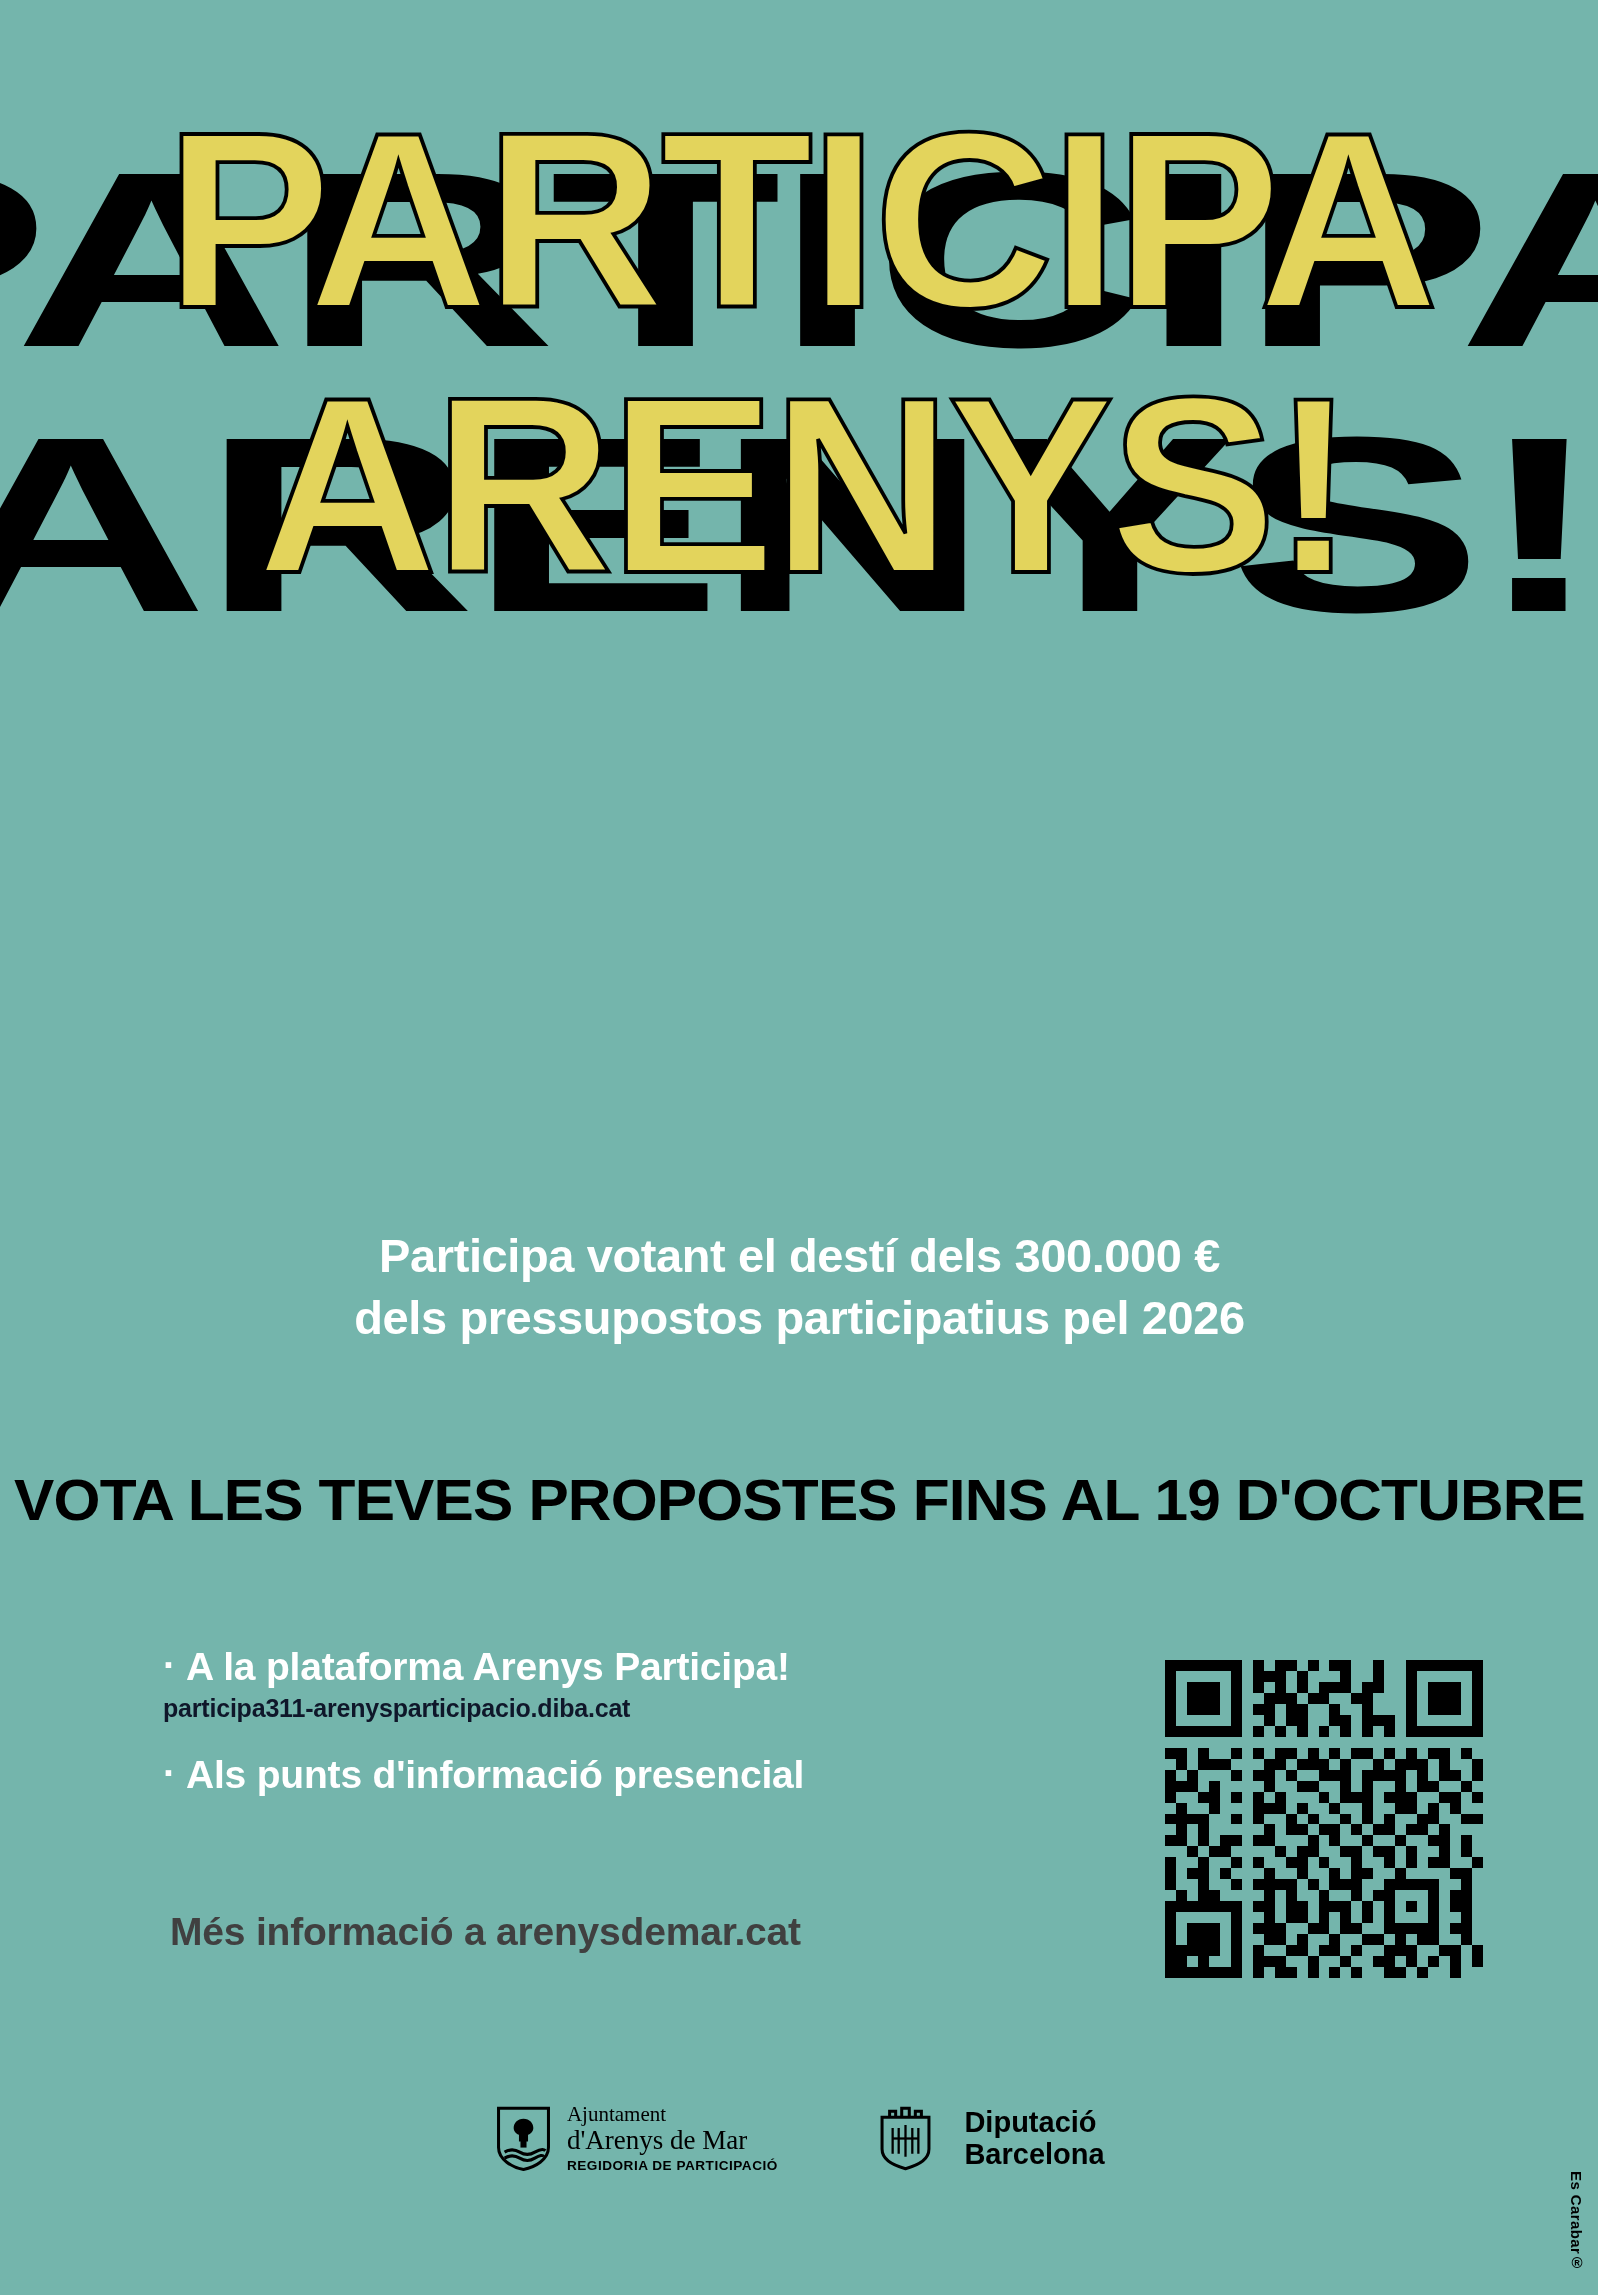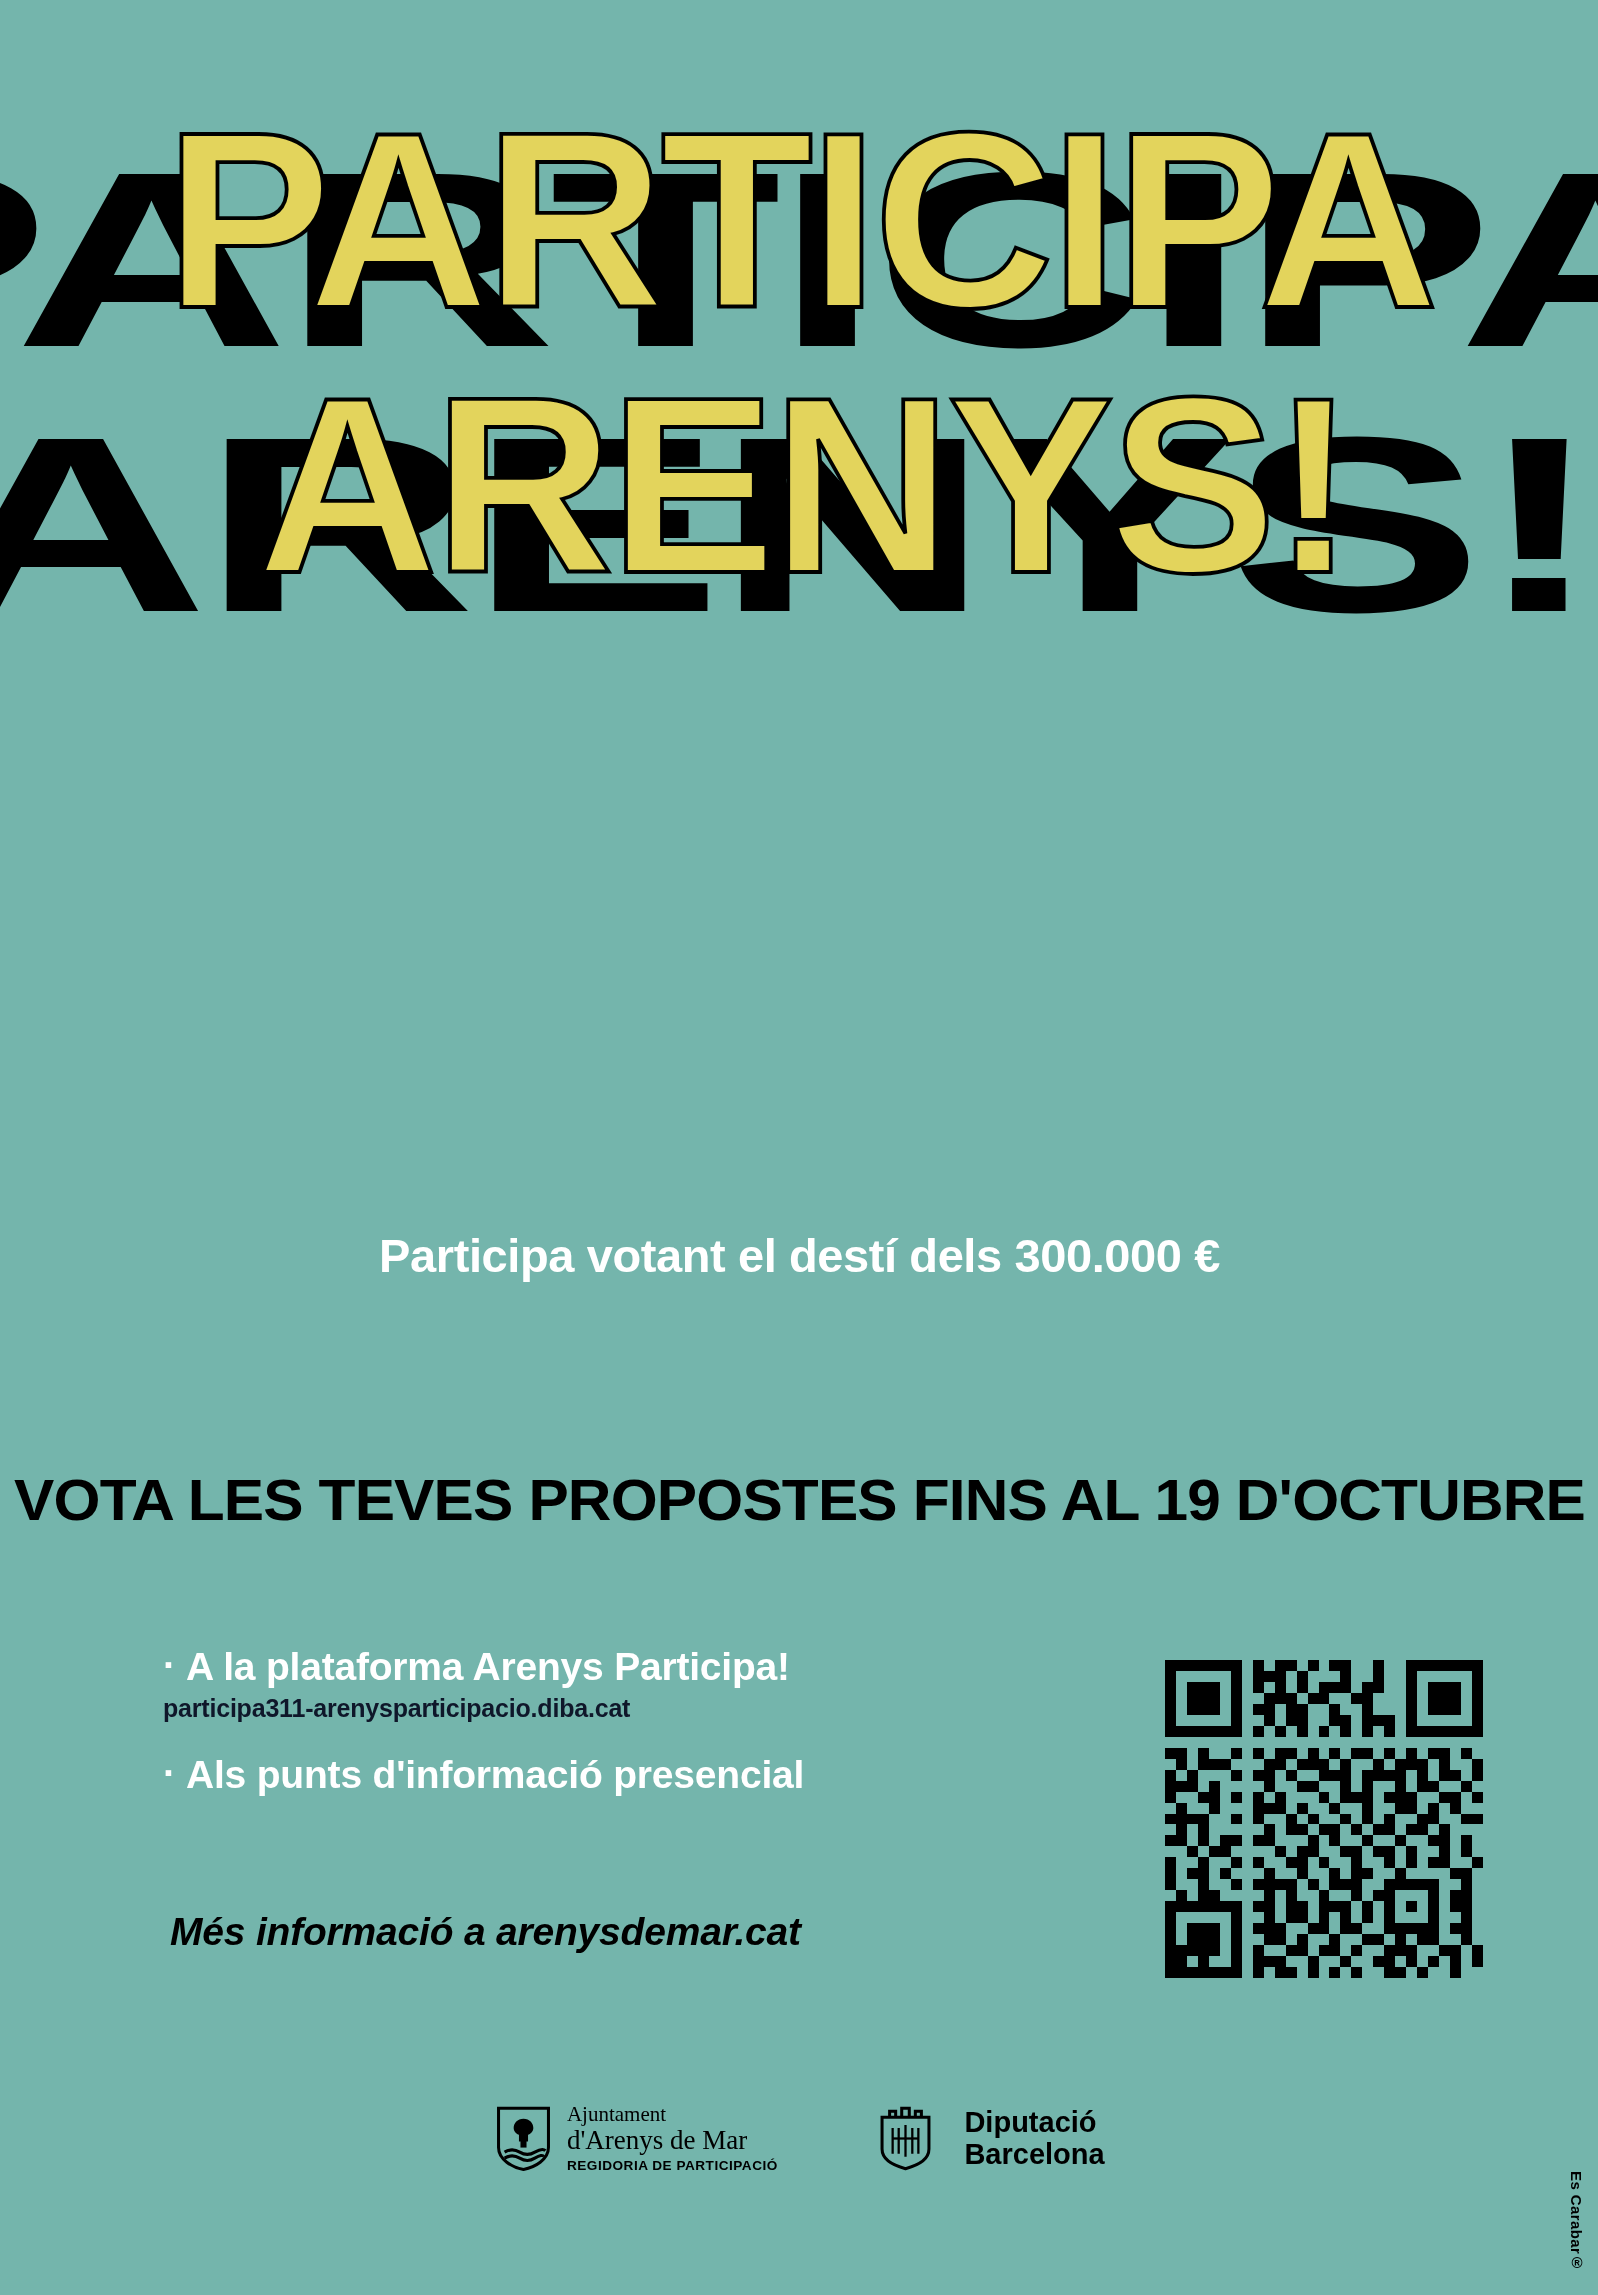--- a/index.html
+++ b/index.html
@@ -119,25 +119,24 @@
     font-size: 25px;
     font-weight: bold;
     letter-spacing: -0.2px;
   }
   .bullet-gap { height: 30px; }
 
   .moreinfo {
     position: absolute;
     left: 170px;
     top: 1910px;
-    color: #000000;
+    color: #404040;
     font-size: 39px;
     font-weight: bold;
     letter-spacing: -0.2px;
-    font-style: italic;
   }
 
   
   .qr-wrap {
     position: absolute;
     left: 1165px;
     top: 1660px;
     width: 318px;
     height: 318px;
     background: #74b5ac;
@@ -219,20 +218,21 @@
     <div class="headline-line line2">
       <span class="hl-inner">
         <span class="hl-shadow">ARENYS!</span>
         <span class="hl-main">ARENYS!</span>
       </span>
     </div>
   </div>
 
   <div class="subtitle">
     <div>Participa votant el destí dels 300.000 €</div>
+    <div>dels pressupostos participatius pel 2026</div>
   </div>
 
   <div class="deadline">VOTA LES TEVES PROPOSTES FINS AL 19 D'OCTUBRE</div>
 
   <div class="bullets">
     <div class="bullet-row">
       <span class="bullet-dot">·</span>
       <span class="bullet-text">A la plataforma Arenys Participa!</span>
     </div>
     <div class="bullet-sub">participa311-arenysparticipacio.diba.cat</div>

